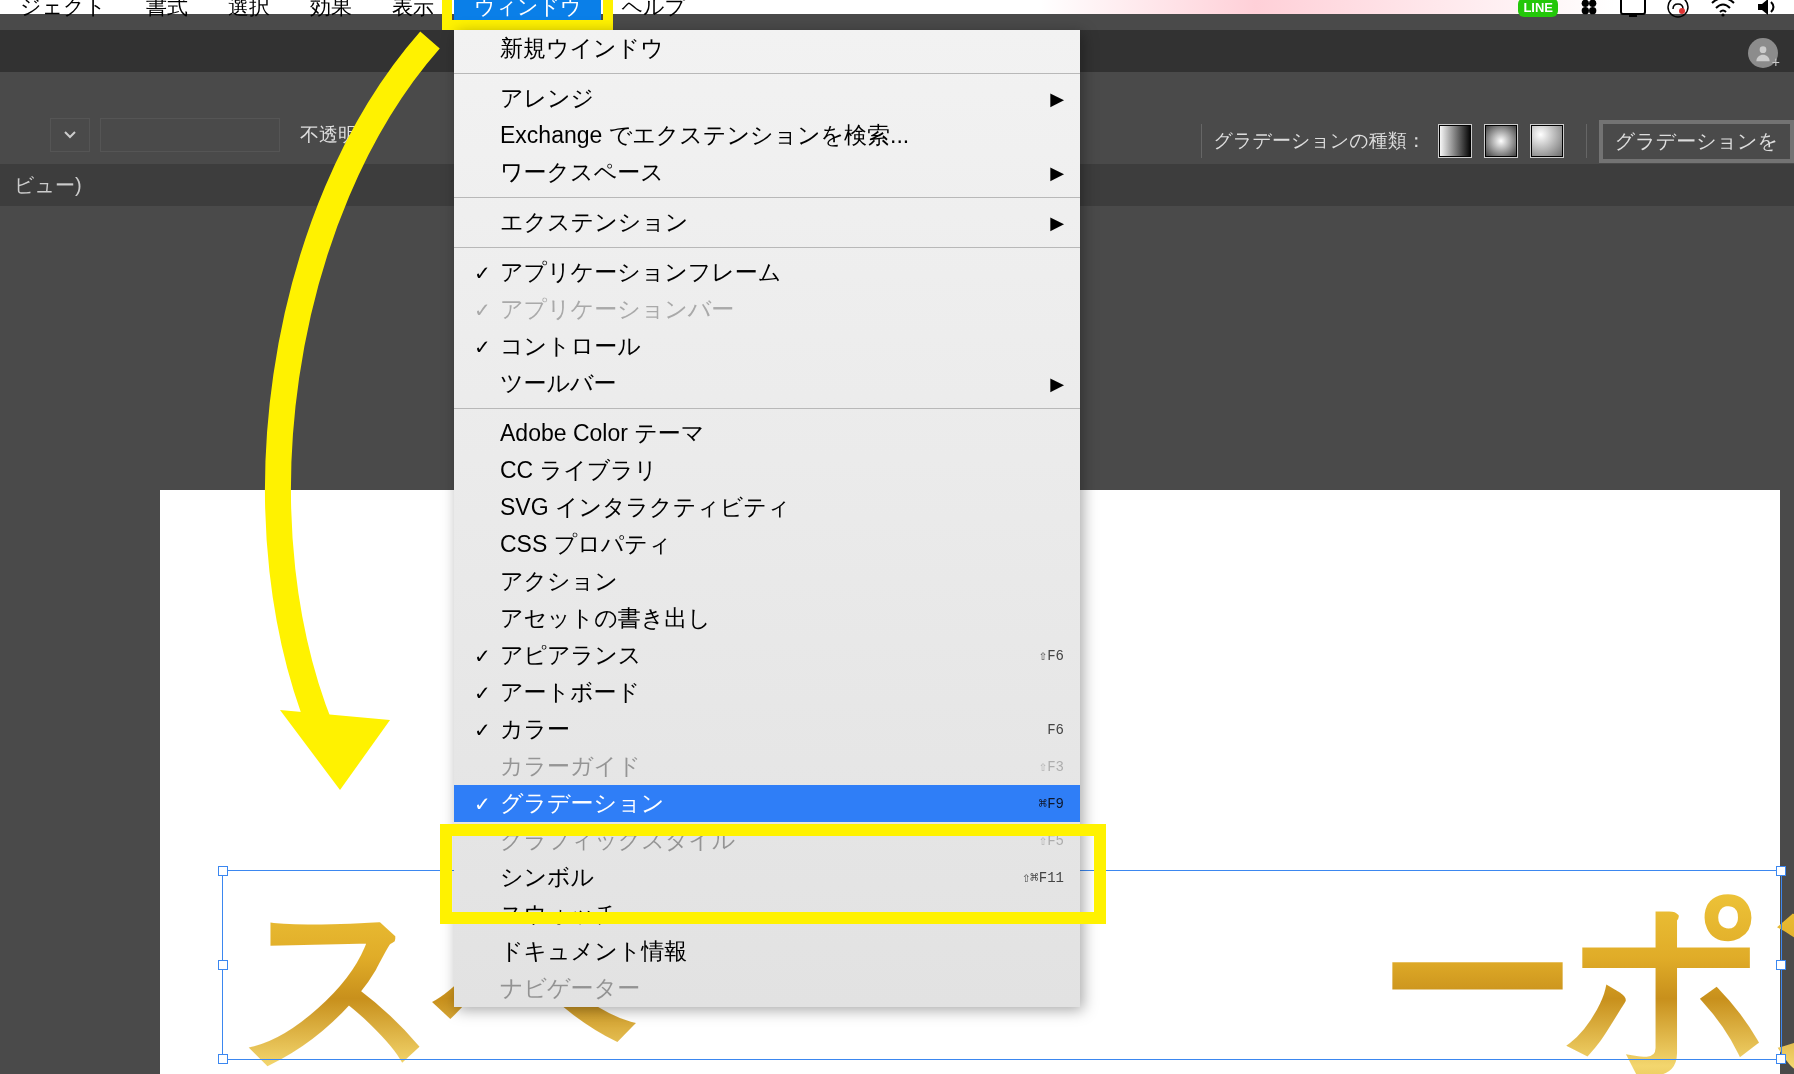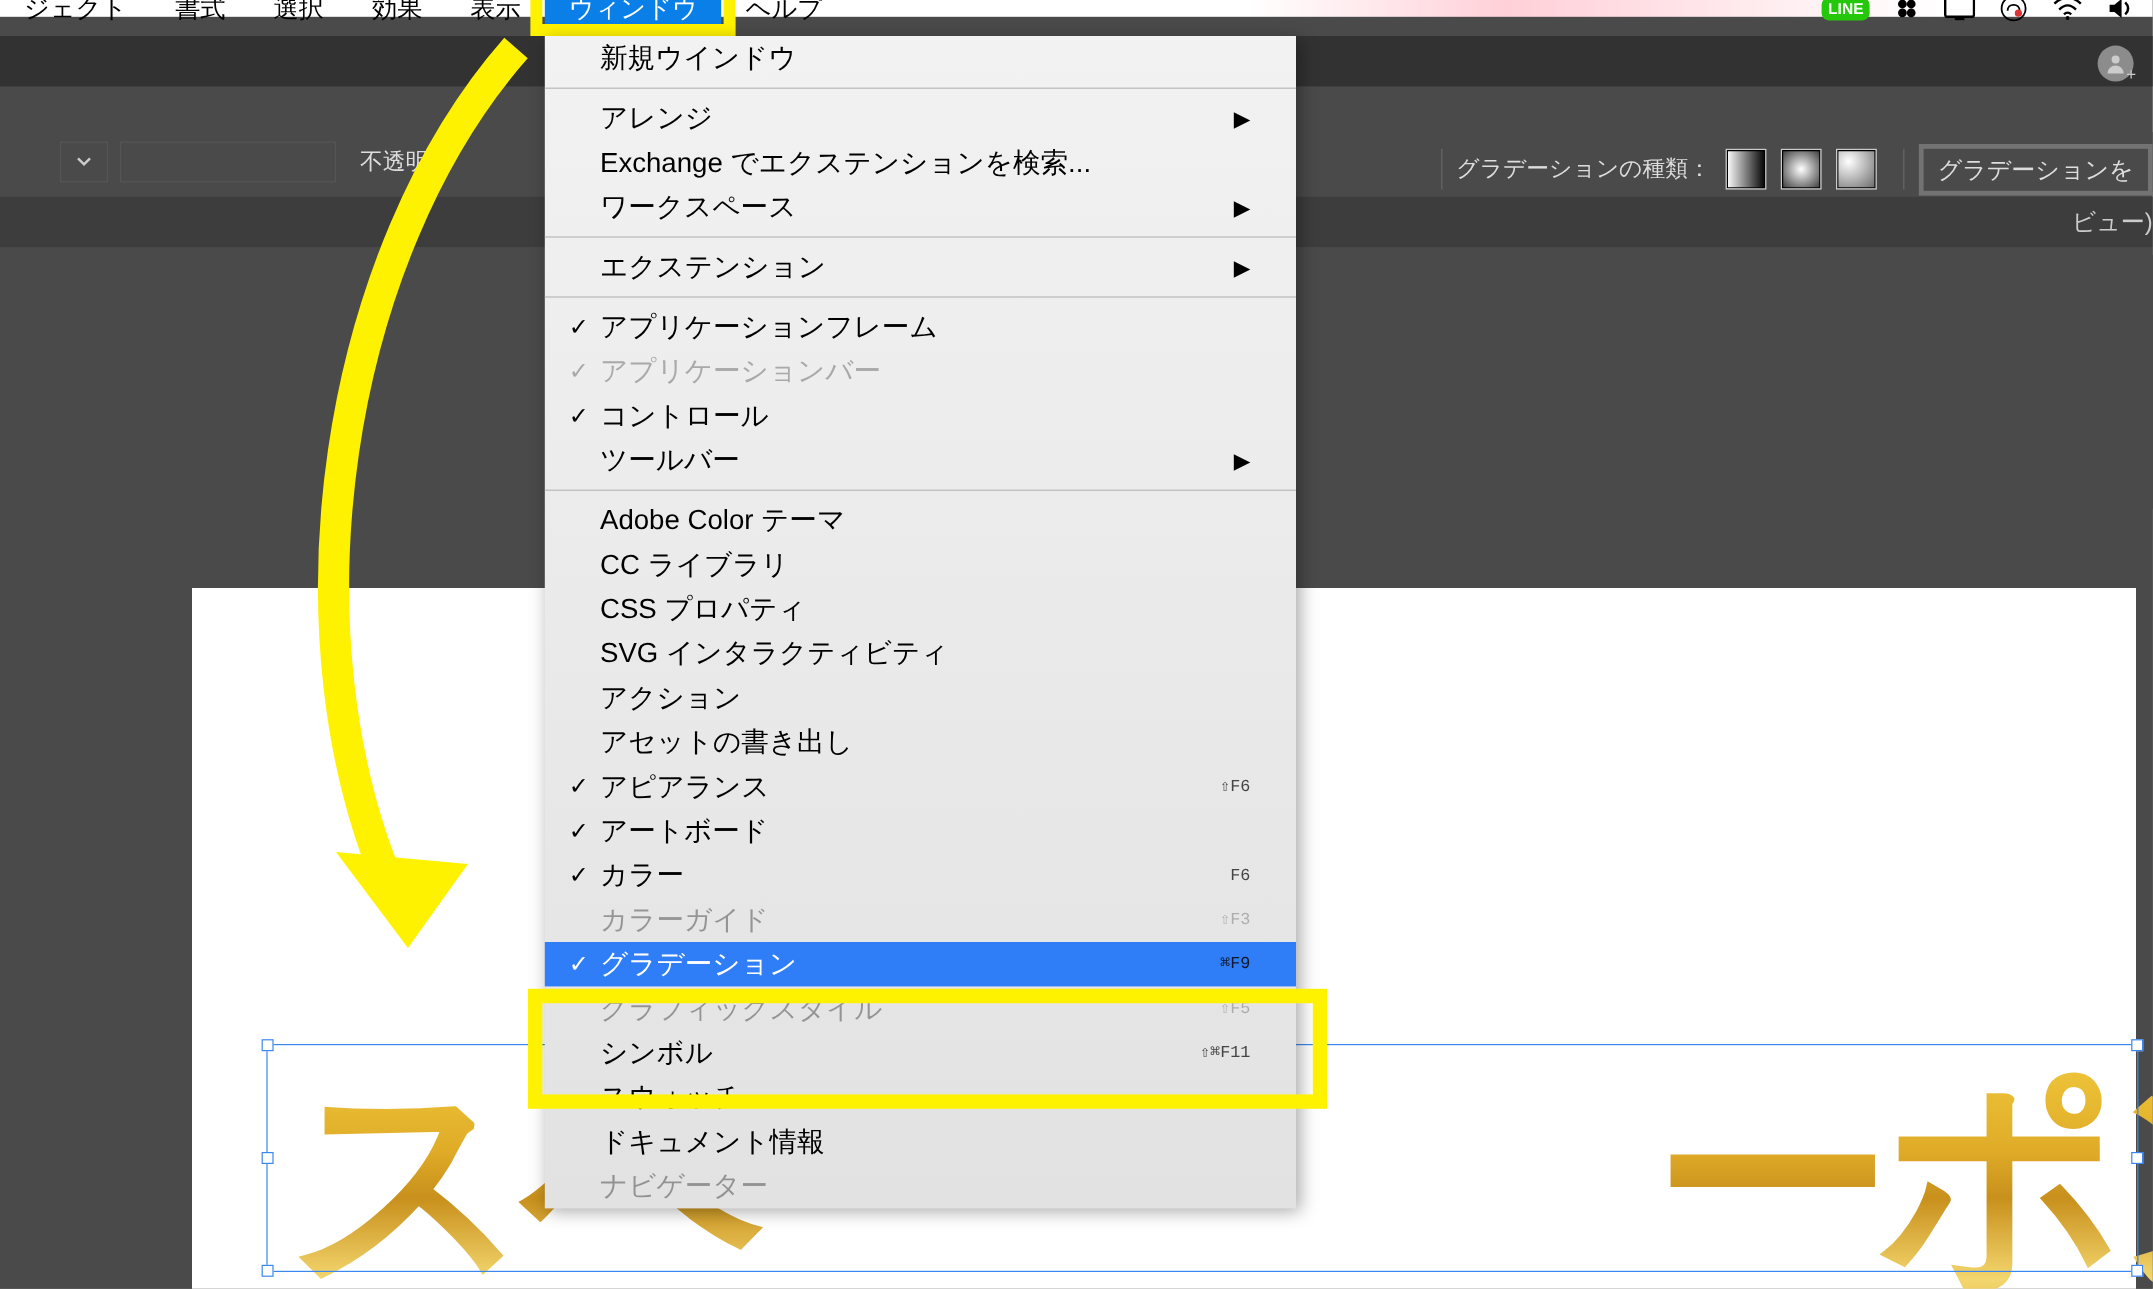--- a/index.html
+++ b/index.html
@@ -23,34 +23,34 @@
   .options-bar .swatch-box { margin-left:10px; width:180px; height:34px; border:1px solid #555; }
   .options-bar .lbl { margin-left:20px; }
   .options-bar .divider { width:1px; height:34px; background:#666; margin-left:10px; }
   .options-bar .right-group { margin-left:auto; display:flex; align-items:center; gap:12px; padding-right:0;margin-top:12px; }
   .grad-swatch { width:34px; height:34px; border:1px solid #ccc; box-shadow:0 0 0 1px #000 inset; }
   .grad-swatch.lin { background:linear-gradient(to right,#fff 0%, #000 100%); }
   .grad-swatch.rad { background:radial-gradient(circle,#fff,#333); }
   .grad-swatch.free { background:radial-gradient(circle at 30% 30%,#fff,#666); }
   .grad-btn { border:4px solid #737373; padding:4px 12px; color:#ddd; font-size:20px; }
 
-  .tabs-bar { position:absolute; top:164px; left:0; right:0; height:42px; background:#3d3d3d; display:flex; align-items:center; color:#ccc; font-size:20px; padding-left:14px;justify-content:flex-end; }
+  .tabs-bar { position:absolute; top:164px; left:0; right:0; height:42px; background:#3d3d3d; display:flex; align-items:center; color:#ccc; font-size:20px; padding-left:14px; }
 
   .canvas-area { position:absolute; top:206px; left:0; right:0; bottom:0; background:#4a4a4a; }
   .artboard { position:absolute; left:160px; top:490px; width:1620px; height:600px; background:#fff; }
   .gold-text { position:absolute; left:240px; top:850px; font-size:200px; font-weight:900; letter-spacing:-12px; background:linear-gradient(180deg,#f5d142 0%,#e0ac28 40%,#c8901c 55%,#f3d66e 80%,#d9af3a 100%); -webkit-background-clip:text; background-clip:text; color:transparent; white-space:nowrap; z-index:1; }
   .selection-box { position:absolute; left:222px; top:870px; width:1560px; height:190px; border:1px solid #3b87f0; z-index:2; }
   .selection-box .handle { position:absolute; width:10px; height:10px; background:#fff; border:1px solid #3b87f0; }
   .selection-box .h-tl{top:-5px;left:-5px;} .selection-box .h-tr{top:-5px;right:-5px;}
   .selection-box .h-bl{bottom:-5px;left:-5px;} .selection-box .h-br{bottom:-5px;right:-5px;}
   .selection-box .h-ml{top:calc(50% - 5px);left:-5px;} .selection-box .h-mr{top:calc(50% - 5px);right:-5px;}
   .selection-box .h-tc{top:-5px;left:calc(50% - 5px);}
 
   .dropdown { position:absolute; left:454px; top:30px; width:626px; background:linear-gradient(#f2f2f2,#e2e2e2); color:#000; font-size:23px; z-index:10; box-shadow:3px 3px 14px rgba(0,0,0,0.35); }
-  .dropdown .row { display:flex; align-items:center; height:37px; padding-left:20px; padding-right:38px; position:relative;justify-content:flex-end; }
+  .dropdown .row { display:flex; align-items:center; height:37px; padding-left:20px; padding-right:16px; position:relative;justify-content:flex-end; }
   .dropdown .row .check { width:26px; text-align:left; font-size:20px; }
   .dropdown .row .label { flex:1; }
   .dropdown .row .shortcut { color:#444; font-size:14px; letter-spacing:0px;font-family:Liberation Mono, monospace; }
   .dropdown .row .sub-arrow { font-size:18px; }
   .dropdown .sep { height:1px; background:#b8b8b8; margin:6px 0; }
   .dropdown .row.disabled { color:#a9a9a9; }
   .dropdown .row.highlight { background:#2f7ef7; color:#fff; }
   .dropdown .row.highlight .shortcut{color:#0f172a;}
   .dropdown .row.obscured .label, .dropdown .row.obscured .shortcut { opacity:0.35; }
 
@@ -209,25 +209,25 @@
     <div class="row">
       <span class="check"></span>
       <span class="label">Adobe Color テーマ</span>
     </div>
     <div class="row">
       <span class="check"></span>
       <span class="label">CC ライブラリ</span>
     </div>
     <div class="row">
       <span class="check"></span>
+      <span class="label">SVG インタラクティビティ</span>
+    </div>
+    <div class="row">
+      <span class="check"></span>
       <span class="label">CSS プロパティ</span>
-    </div>
-    <div class="row">
-      <span class="check"></span>
-      <span class="label">SVG インタラクティビティ</span>
     </div>
     <div class="row">
       <span class="check"></span>
       <span class="label">アクション</span>
     </div>
     <div class="row">
       <span class="check"></span>
       <span class="label">アセットの書き出し</span>
     </div>
     <div class="row">

